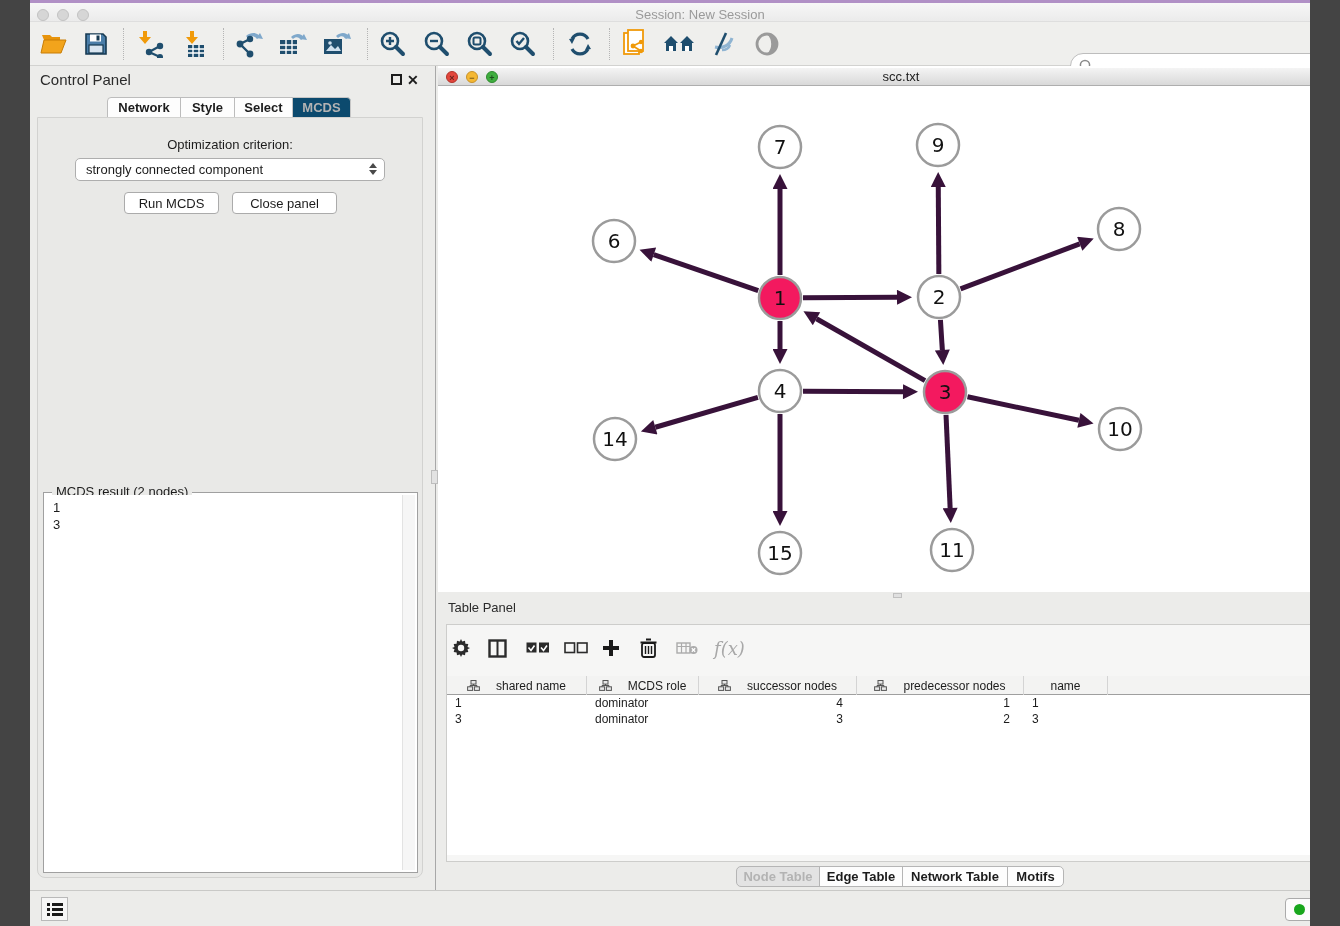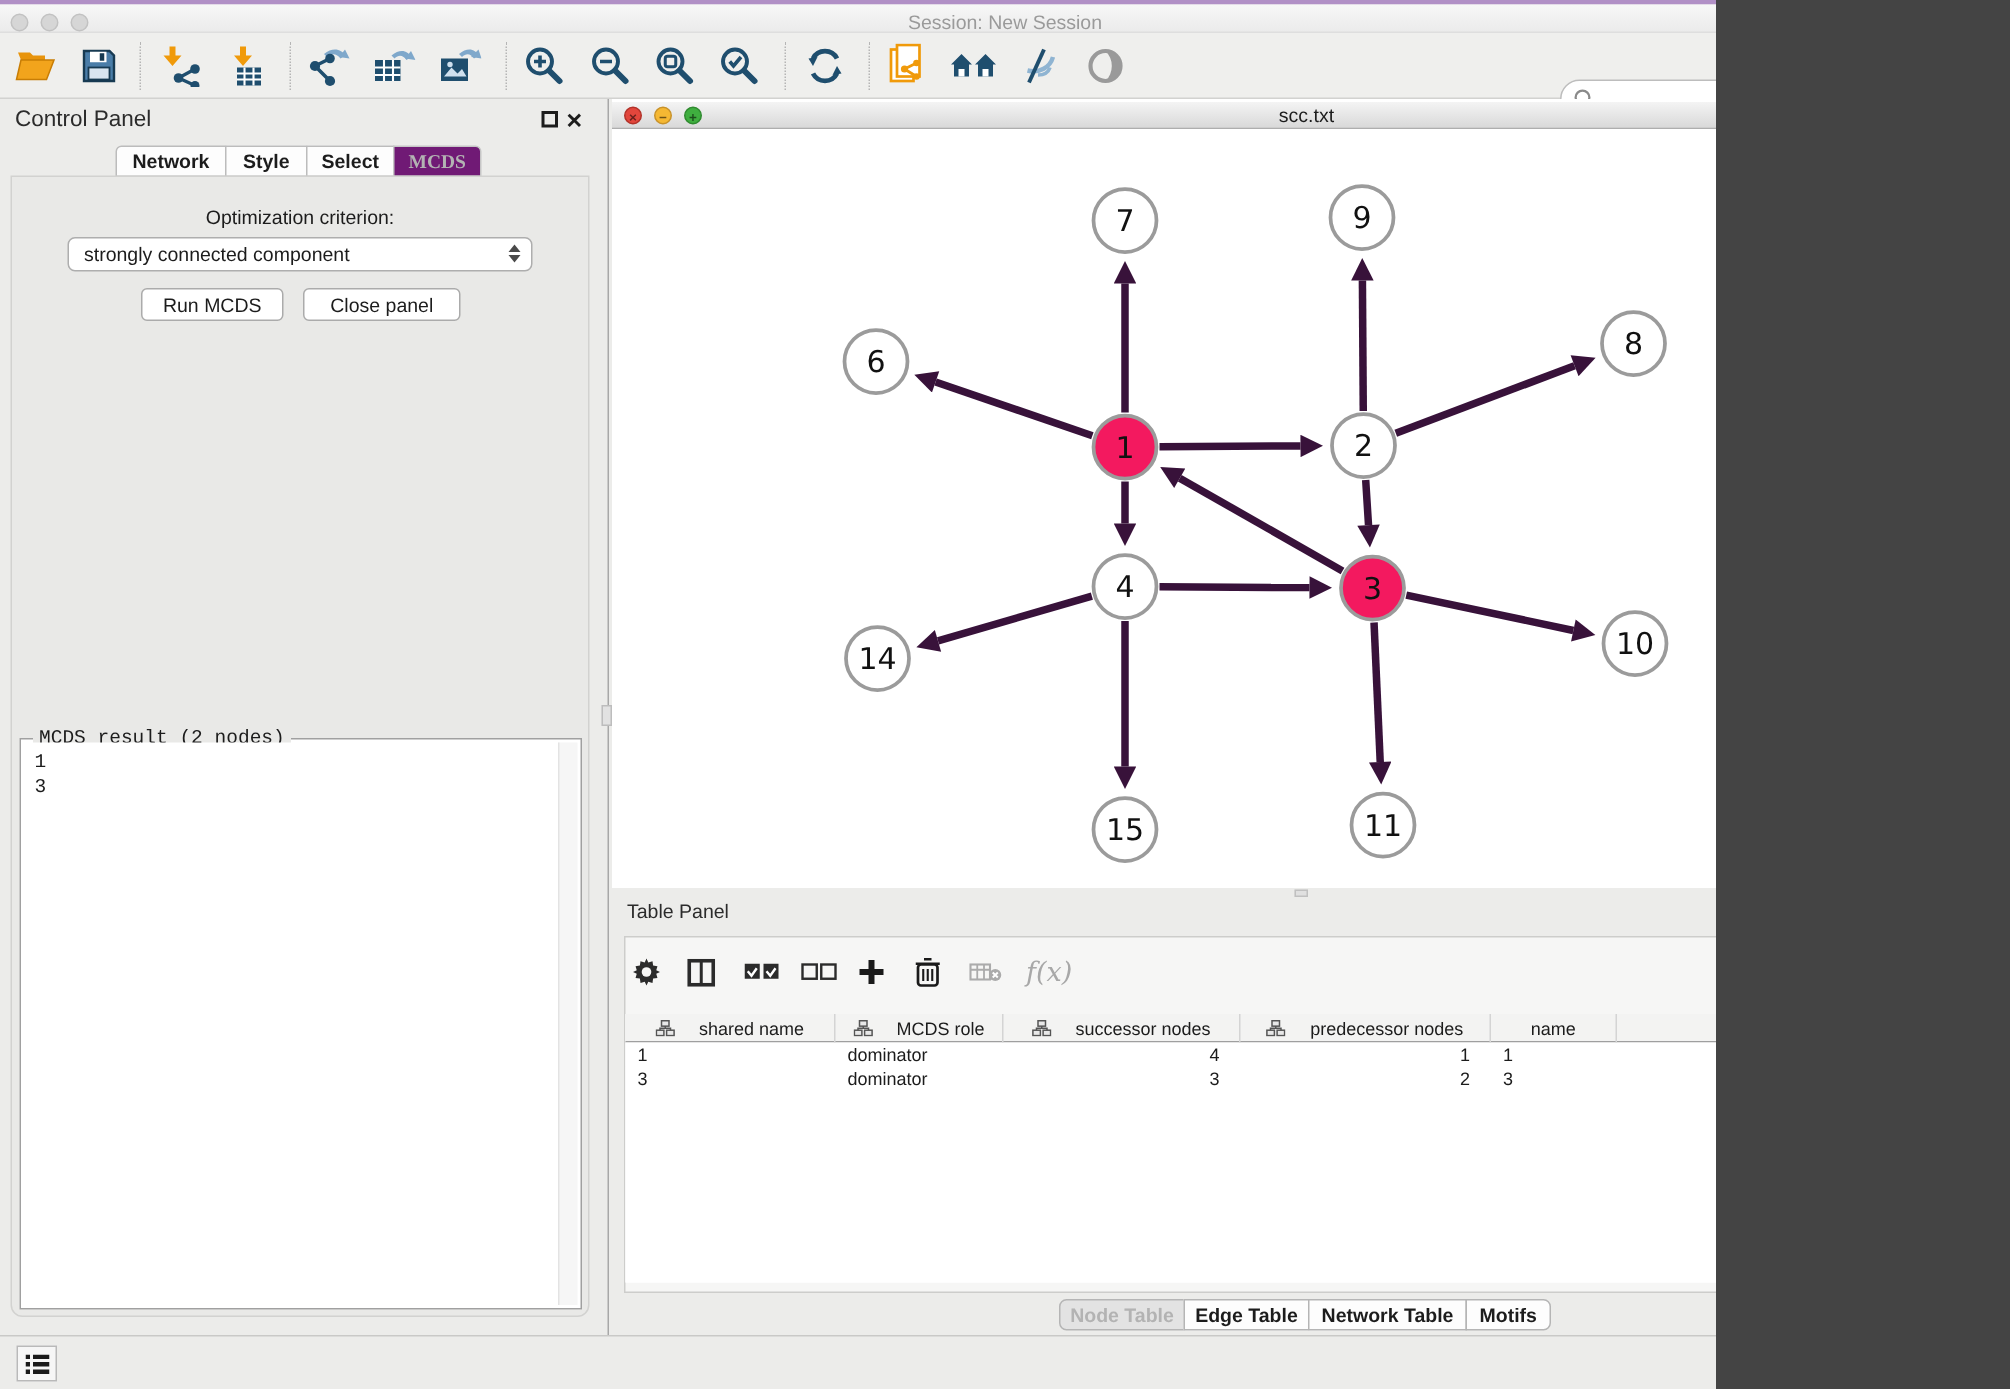--- a/index.html
+++ b/index.html
@@ -1,18 +1,18 @@
 <!DOCTYPE html>
 <html><head>
 <meta charset="utf-8">
 <style>
   html,body{margin:0;padding:0;background:#444;}
   *{box-sizing:border-box;}
-  .screen{position:relative;width:1144px;height:926px;background:#ECECEA;
-    font-family:"Liberation Sans",sans-serif;overflow:hidden;-webkit-font-smoothing:antialiased;}
+  .screen{position:relative;width:1280px;height:926px;background:#ECECEA;
+    font-family:"Liberation Sans",sans-serif;overflow:hidden;margin-left:30px;-webkit-font-smoothing:antialiased;}
   .abs{position:absolute;}
 
   
   .top-strip{left:0;top:0;width:1340px;height:3px;background:#B190C6;}
   .titlebar{left:0;top:3px;width:1340px;height:19px;
     background:linear-gradient(#f7f7f7,#ebebeb);border-bottom:1px solid #dedede;}
   .traffic{position:absolute;top:6px;width:12px;height:12px;border-radius:50%;
     background:#d6d6d6;border:1px solid #c2c2c2;}
   .win-title{position:absolute;top:3px;left:0;width:100%;text-align:center;
     font-size:13px;line-height:18px;color:#9a9a9a;}
@@ -37,33 +37,33 @@
 
   
   .cp-title{left:10px;top:71px;font-size:15px;color:#2b2b2b;}
   .panel-float{position:absolute;width:11px;height:11px;border:2px solid #1c1c1c;background:transparent;}
   .panel-close{position:absolute;font-size:14px;font-weight:900;color:#1c1c1c;line-height:11px;}
   .cp-tabs{left:77px;top:97px;height:21px;display:flex;}
   .cp-tab{height:21px;border:1px solid #bcbcbc;background:#fdfdfd;font-size:13px;font-weight:bold;
     color:#1c1c1c;display:flex;align-items:center;justify-content:center;margin-left:-1px;}
   .cp-tab.first{border-radius:4px 0 0 0;margin-left:0;}
   .cp-tab.last{border-radius:0 4px 0 0;}
-  .cp-tab.active{background:#701a75;color:#b3b3b3;border-color:#c6c6c6;font-family:Liberation Serif, serif;}
+  .cp-tab.active{background:#0c4a6e;color:#b3b3b3;border-color:#c6c6c6;}
   .cp-body{left:7px;top:117px;width:386px;height:761px;background:#E9E9E7;
     border:1px solid #D2D2D0;border-radius:0 0 8px 8px;}
   .opt-label{left:0;top:137px;width:400px;text-align:center;font-size:13px;color:#1c1c1c;}
   .dropdown{left:45px;top:158px;width:310px;height:23px;background:#fff;border:1px solid #aeaeae;
     border-radius:5px;display:flex;align-items:center;padding:0 22px 0 10px;font-size:13px;color:#1c1c1c;}
   .dd-arrows{position:absolute;right:7px;top:4px;display:flex;flex-direction:column;gap:2px;}
   .dd-arrows i{width:0;height:0;border-left:4px solid transparent;border-right:4px solid transparent;}
   .dd-arrows .up{border-bottom:5px solid #4a4a4a;}
   .dd-arrows .dn{border-top:5px solid #4a4a4a;}
   .cp-btn{position:absolute;top:192px;height:22px;background:#fff;border:1px solid #ababab;
     border-radius:4px;font-size:13px;color:#1c1c1c;display:flex;align-items:center;justify-content:center;}
-  .fieldset{left:13px;top:492px;width:375px;height:381px;border:1px solid #a0a0a0;background:#fff;font-family:Liberation Mono, monospace;}
+  .fieldset{left:13px;top:492px;width:375px;height:381px;border:1px solid #a0a0a0;background:#fff;}
   .fieldset-legend{position:absolute;left:8px;top:-9px;background:#E9E9E7;padding:0 4px;
     font-size:13px;color:#1c1c1c;}
   .result-area{position:absolute;left:2px;top:2px;right:16px;bottom:2px;background:#fff;
     font-size:13px;color:#1c1c1c;padding:4px 0 0 7px;line-height:17px;white-space:pre-line;}
   .result-scroll{position:absolute;right:2px;top:2px;width:13px;bottom:2px;background:#f6f6f6;
     border-left:1px solid #e3e3e3;}
 
   
   .net-win{left:408px;top:66px;width:926px;height:526px;background:#fff;}
   .net-titlebar{position:absolute;left:0;top:2px;width:926px;height:18px;

